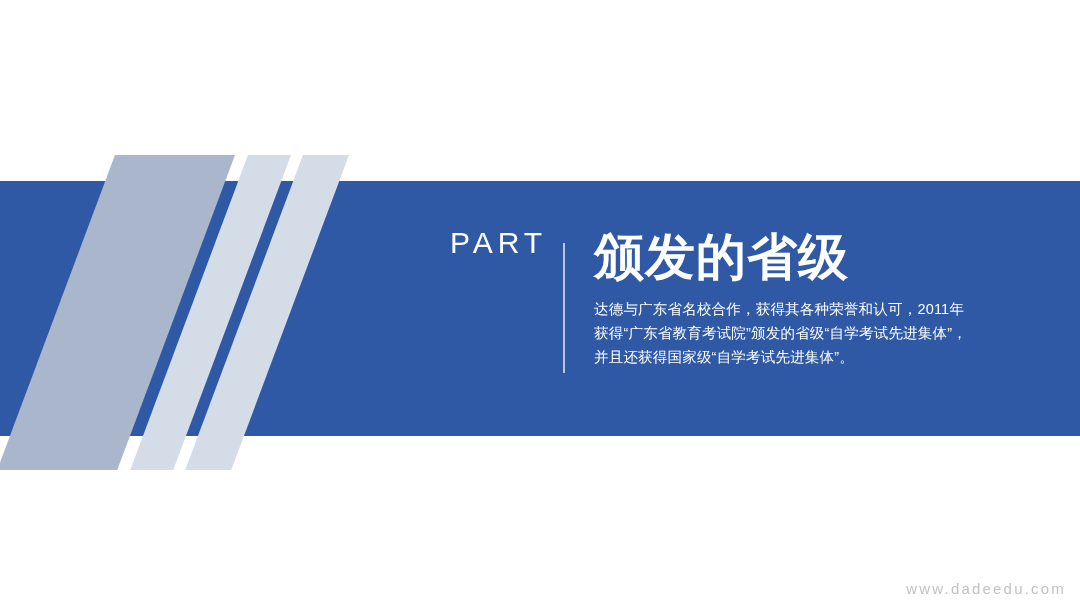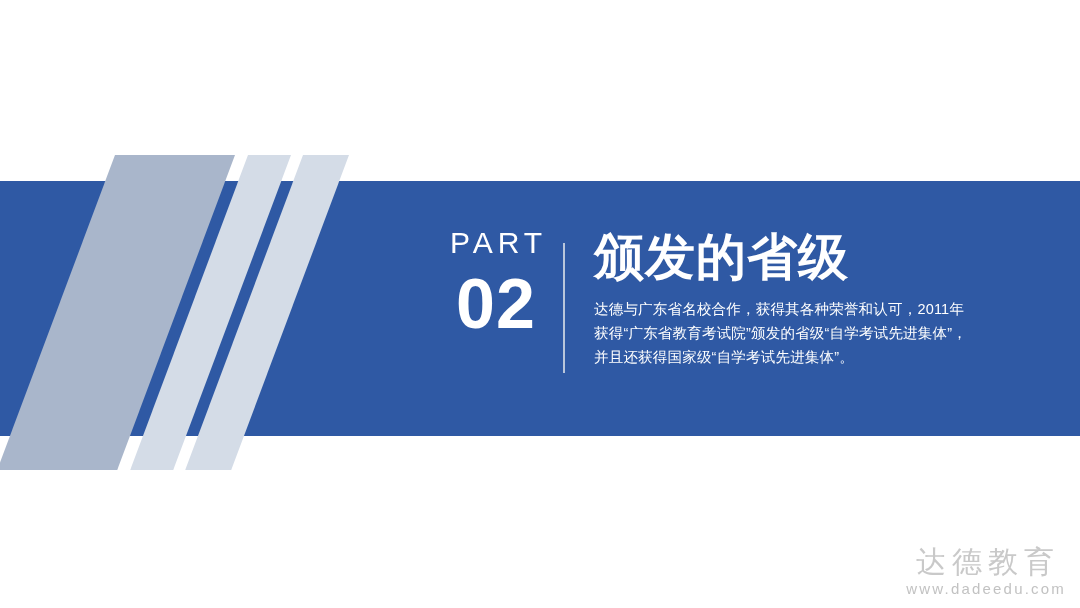--- a/index.html
+++ b/index.html
@@ -163,30 +163,28 @@
   <div class="stripes">
     <div class="stripe stripe-wide"></div>
     <div class="stripe stripe-mid"></div>
     <div class="stripe stripe-thin"></div>
   </div>
 
   <div class="content">
 
     <div class="part-block">
       <div class="part-label">PART</div>
-      <div class="part-number">02</div>
     </div>
 
     <div class="divider"></div>
 
     <div class="text-block">
       <h1 class="headline">颁发的省级</h1>
       <p class="subtext">达德与广东省名校合作，获得其各种荣誉和认可，2011年获得“广东省教育考试院”颁发的省级“自学考试先进集体”，并且还获得国家级“自学考试先进集体”。</p>
     </div>
 
   </div>
 
   <div class="watermark">
-    <div class="watermark-cn">达德教育</div>
     <div class="watermark-url">www.dadeedu.com</div>
   </div>
 
 </div>
 
 </body></html>

